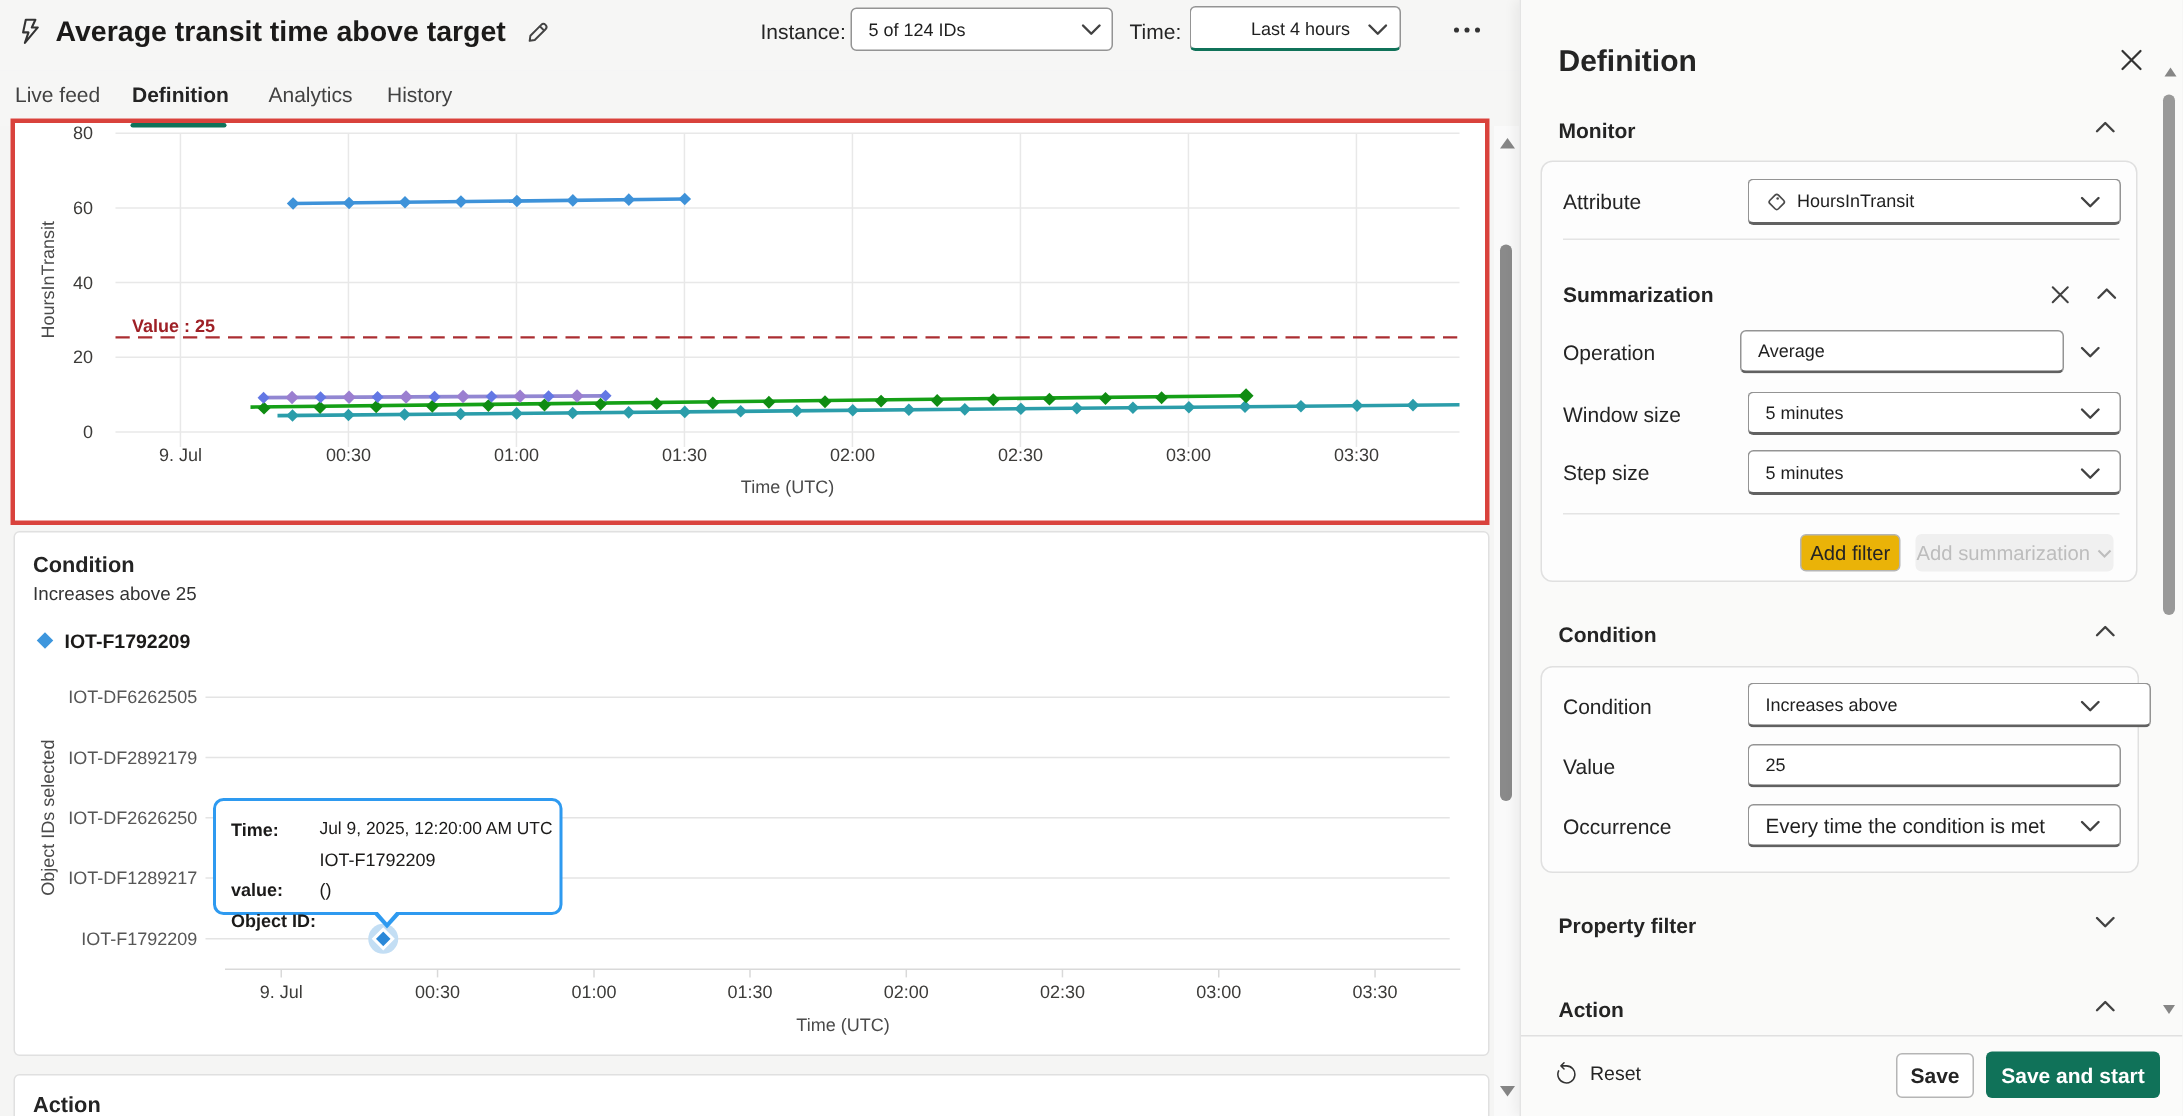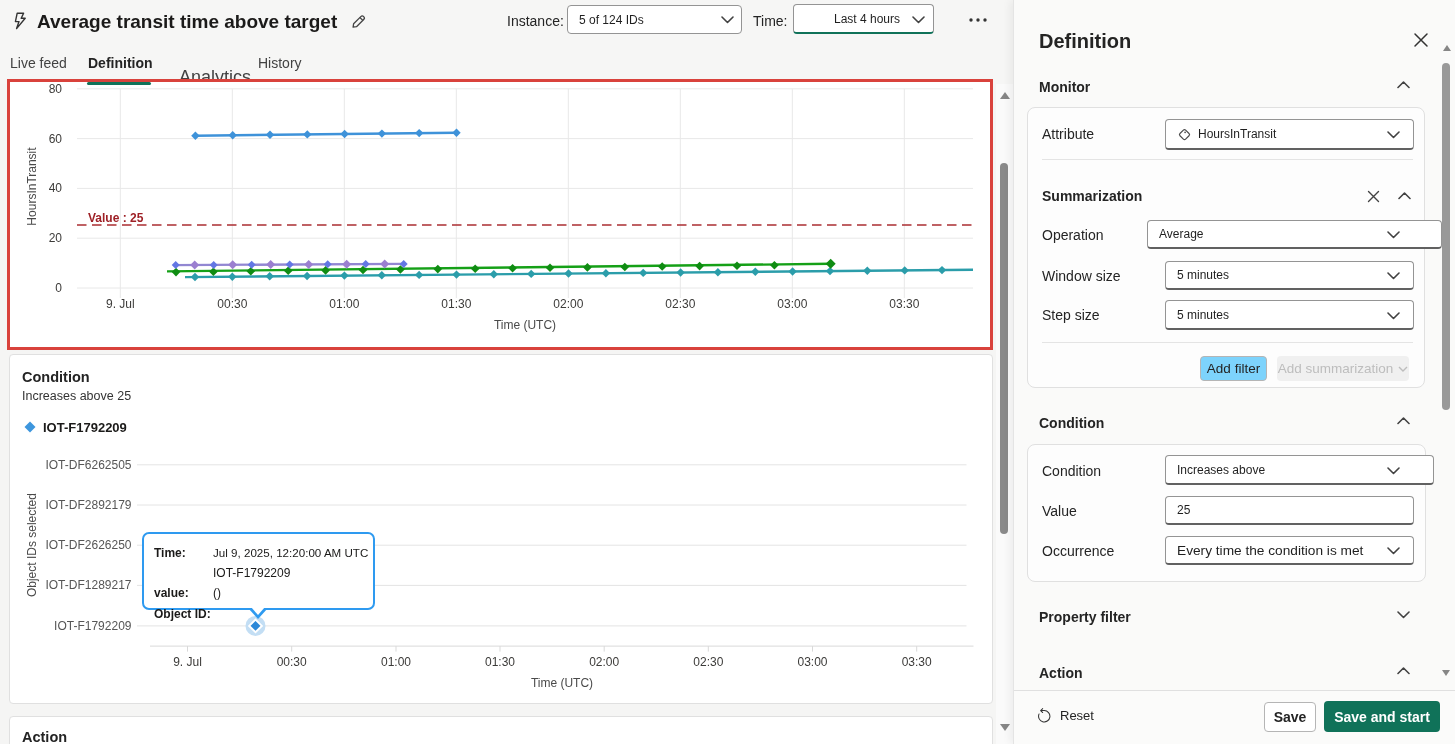--- a/index.html
+++ b/index.html
@@ -34,21 +34,21 @@
   </svg>
 <svg width="22" height="8" viewBox="0 0 22 8" style="position:absolute;left:967px;top:16px">
     <circle cx="4" cy="4" r="1.7" fill="#333"></circle>
     <circle cx="11" cy="4" r="1.7" fill="#333"></circle>
     <circle cx="18" cy="4" r="1.7" fill="#333"></circle>
   </svg>
 
 <div class="abs" style="left:0;top:47px;width:1013px;height:37px;background:#f6f6f5;"></div>
 <div class="abs" style="left:10px;top:55px;font-size:14px;color:#424242;">Live feed</div>
 <div class="abs" style="left:88px;top:55px;font-size:14px;font-weight:bold;color:#242424;">Definition</div>
-<div class="abs" style="left:179px;top:55px;font-size:18px;color:#424242;margin-top:12px;">Analytics</div>
+<div class="abs" style="left:179px;top:55px;font-size:14px;color:#424242;">Analytics</div>
 <div class="abs" style="left:258px;top:55px;font-size:14px;color:#424242;">History</div>
 
 <div class="abs" style="left:7px;top:79px;width:986px;height:271px;background:#fff;border:3px solid #d9423c;">
 <svg width="984" height="268" style="position:absolute;left:-3px;top:-3px">
 <line x1="70" y1="9.8" x2="966" y2="9.8" stroke="#e8e8e8" stroke-width="1"></line>
 <line x1="70" y1="59.6" x2="966" y2="59.6" stroke="#e8e8e8" stroke-width="1"></line>
 <line x1="70" y1="109.4" x2="966" y2="109.4" stroke="#e8e8e8" stroke-width="1"></line>
 <line x1="70" y1="159.2" x2="966" y2="159.2" stroke="#e8e8e8" stroke-width="1"></line>
 <line x1="70" y1="209.0" x2="966" y2="209.0" stroke="#e8e8e8" stroke-width="1"></line>
 <line x1="113.3" y1="9.8" x2="113.3" y2="219.0" stroke="#e8e8e8" stroke-width="1"></line>
@@ -233,36 +233,36 @@
       <path d="M1 1 L6.5 6.5 L12 1" fill="none" stroke="#424242" stroke-width="1.6" stroke-linecap="round" stroke-linejoin="round"></path>
     </svg>
   <div class="abs" style="left:14px;top:51px;width:371px;border-top:1px solid #e4e4e4;"></div>
   <div class="abs" style="left:14px;top:80px;font-size:14px;font-weight:bold;">Summarization</div>
   <svg width="13" height="13" viewBox="0 0 13 13" style="position:absolute;left:339px;top:82px">
       <path d="M1.5 1.5 L11.5 11.5 M11.5 1.5 L1.5 11.5" stroke="#424242" stroke-width="1.4" stroke-linecap="round"></path>
     </svg>
   <svg width="13" height="8.0" viewBox="0 0 13 8.0" style="position:absolute;left:370px;top:84px">
       <path d="M1 6.5 L6.5 1 L12 6.5" fill="none" stroke="#424242" stroke-width="1.6" stroke-linecap="round" stroke-linejoin="round"></path>
     </svg>
-  <div class="dd" style="left:119px;top:112px;width:295px;height:29px;">Average</div>
+  <div class="dd" style="left:132px;top:112px;width:216px;height:29px;">Average</div>
   <svg width="13" height="8.0" viewBox="0 0 13 8.0" style="position:absolute;left:359px;top:123px">
       <path d="M1 1 L6.5 6.5 L12 1" fill="none" stroke="#424242" stroke-width="1.6" stroke-linecap="round" stroke-linejoin="round"></path>
     </svg>
   <div class="lbl" style="left:14px;top:160px;">Window size</div>
   <div class="dd" style="left:137px;top:153px;width:249px;height:29px;">5 minutes</div>
   <svg width="13" height="8.0" viewBox="0 0 13 8.0" style="position:absolute;left:359px;top:164px">
       <path d="M1 1 L6.5 6.5 L12 1" fill="none" stroke="#424242" stroke-width="1.6" stroke-linecap="round" stroke-linejoin="round"></path>
     </svg>
   <div class="lbl" style="left:14px;top:199px;">Step size</div>
   <div class="dd" style="left:137px;top:192px;width:249px;height:30px;">5 minutes</div>
   <svg width="13" height="8.0" viewBox="0 0 13 8.0" style="position:absolute;left:359px;top:204px">
       <path d="M1 1 L6.5 6.5 L12 1" fill="none" stroke="#424242" stroke-width="1.6" stroke-linecap="round" stroke-linejoin="round"></path>
     </svg>
   <div class="abs" style="left:14px;top:234px;width:371px;border-top:1px solid #e4e4e4;"></div>
-  <div class="abs" style="left:172px;top:248px;width:67px;height:25px;background:#7dd3fc;border:1px solid #b5b5b5;border-radius:4px;font-size:13.5px;display:flex;align-items:center;justify-content:center;color:#242424;">Add filter</div>
+  <div class="abs" style="left:172px;top:248px;width:67px;height:25px;background:#eab308;border:1px solid #b5b5b5;border-radius:4px;font-size:13.5px;display:flex;align-items:center;justify-content:center;color:#242424;">Add filter</div>
   <div class="abs" style="left:249px;top:248px;width:132px;height:25px;background:#f0f0f0;border-radius:4px;font-size:13.5px;display:flex;align-items:center;justify-content:center;color:#bdbdbd;">Add summarization <svg width="10" height="6" viewBox="0 0 10 6" style="margin-left:5px">
         <path d="M1 1 L5 5 L9 1" fill="none" stroke="#bdbdbd" stroke-width="1.4"></path>
       </svg></div>
 </div>
 
 <div class="sect" style="left:1039px;top:415px;">Condition</div>
 <svg width="13" height="8.0" viewBox="0 0 13 8.0" style="position:absolute;left:1397px;top:417px">
     <path d="M1 6.5 L6.5 1 L12 6.5" fill="none" stroke="#424242" stroke-width="1.6" stroke-linecap="round" stroke-linejoin="round"></path>
   </svg>
 <div class="card" style="left:1027px;top:444px;width:399px;height:138px;border-radius:8px;background:#fdfdfd;">

